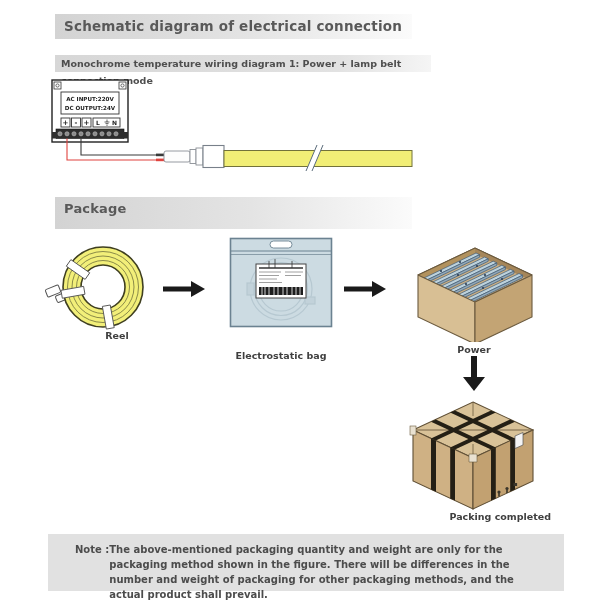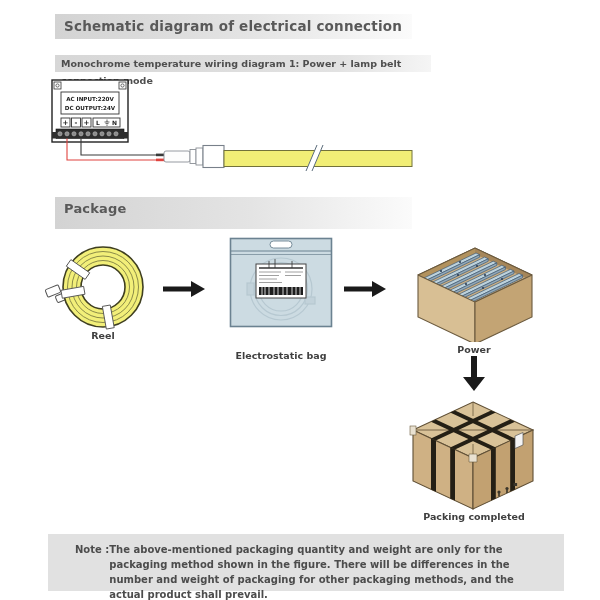--- a/index.html
+++ b/index.html
@@ -125,21 +125,21 @@
         <rect x="-4" y="19" width="8" height="23" fill="#ffffff" stroke="#555555" stroke-width="0.9"></rect>
       </g>
       <g transform="translate(63,42) rotate(-10)">
         <rect x="-4" y="19" width="8" height="23" fill="#ffffff" stroke="#555555" stroke-width="0.9"></rect>
       </g>
       <g transform="translate(63,42) rotate(80)">
         <rect x="-4" y="19" width="8" height="23" fill="#ffffff" stroke="#555555" stroke-width="0.9"></rect>
       </g>
     </g>
   </svg>
-  <div class="step-label" style="left:38px;top:330px;width:130px;">Reel</div>
+  <div class="step-label" style="left:52px;top:330px;width:130px;">Reel</div>
 
   <svg class="abs" style="left:163px;top:279px;" width="42" height="20" viewBox="0 0 42 20">
     <rect x="0" y="7.5" width="28" height="5" fill="#1a1a1a"></rect>
     <polygon points="28,2 42,10 28,18" fill="#1a1a1a"></polygon>
   </svg>
 
   <svg class="abs" style="left:229px;top:237px;" width="104" height="91" viewBox="0 0 104 91">
     <rect x="1.5" y="1.5" width="101" height="88" fill="#ccdbe2" stroke="#6b8291" stroke-width="1.6"></rect>
     <rect x="41" y="4" width="22" height="7" rx="3.5" fill="#ffffff" stroke="#6b8291" stroke-width="0.9"></rect>
     <line x1="1.5" y1="14" x2="102.5" y2="14" stroke="#6b8291" stroke-width="1"></line>
@@ -256,21 +256,21 @@
     <polygon points="116,44 124,40.5 124,53 116,56.5" fill="#f4f4f4" stroke="#555555" stroke-width="0.7"></polygon>
 
     <g fill="#3a352a">
       <circle cx="100" cy="100" r="1.6"></circle>
         <rect x="99.2" y="101" width="1.6" height="3.5"></rect>
       <circle cx="108" cy="96.5" r="1.6"></circle>
         <rect x="107.2" y="97.5" width="1.6" height="3.5"></rect>
       <rect x="114.5" y="91" width="3.6" height="3"></rect>
     </g>
   </svg>
-  <div class="step-label" style="left:385px;top:511px;width:178px;">Packing completed</div>
+  <div class="step-label" style="left:373px;top:511px;width:178px;text-align:right;">Packing completed</div>
 
   <div class="note-box">
     <div class="note-inner">
       <span class="note-prefix">Note :</span>
         <span class="note-body">The above-mentioned packaging quantity and weight are only for the packaging method shown in the figure. There will be differences in the number and weight of packaging for other packaging methods, and the actual product shall prevail.</span>
     </div>
   </div>
 
 </div>
 

